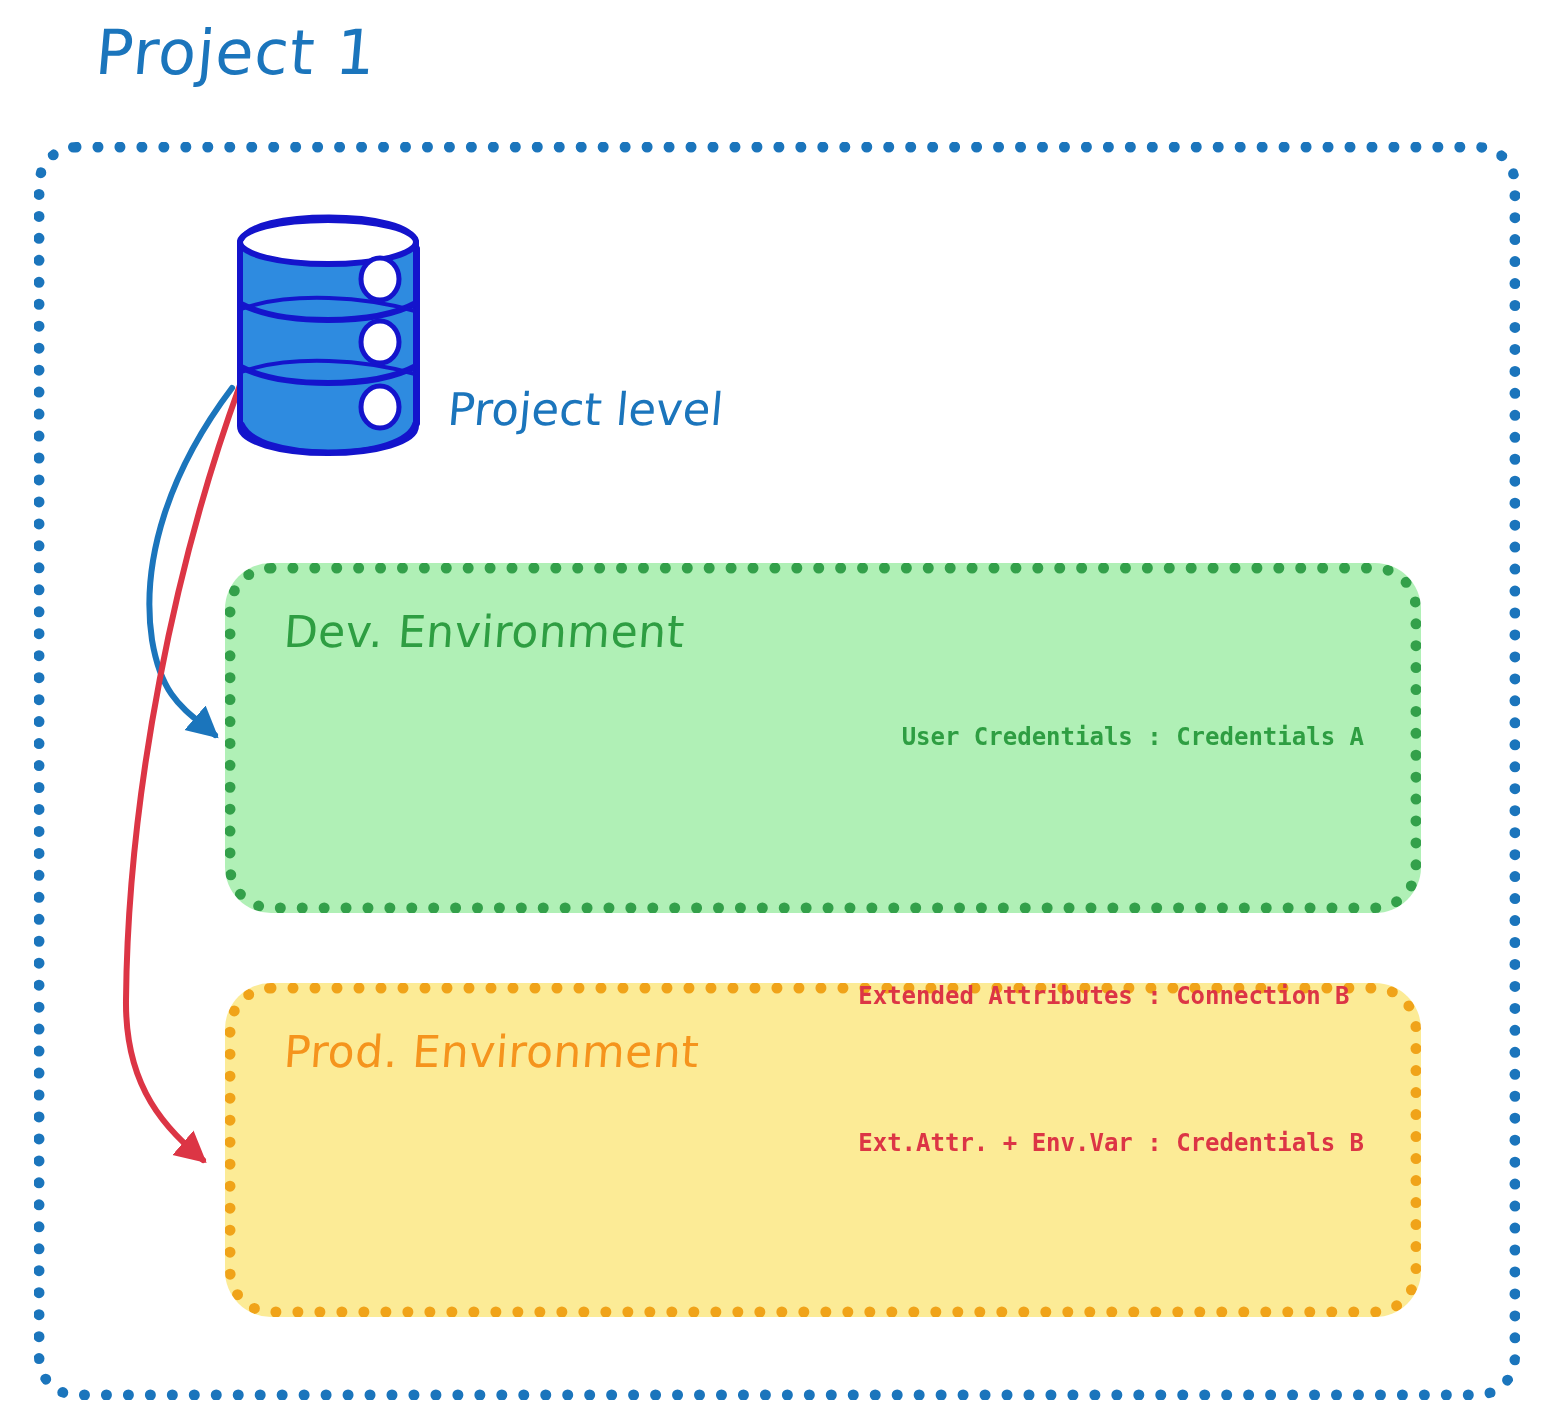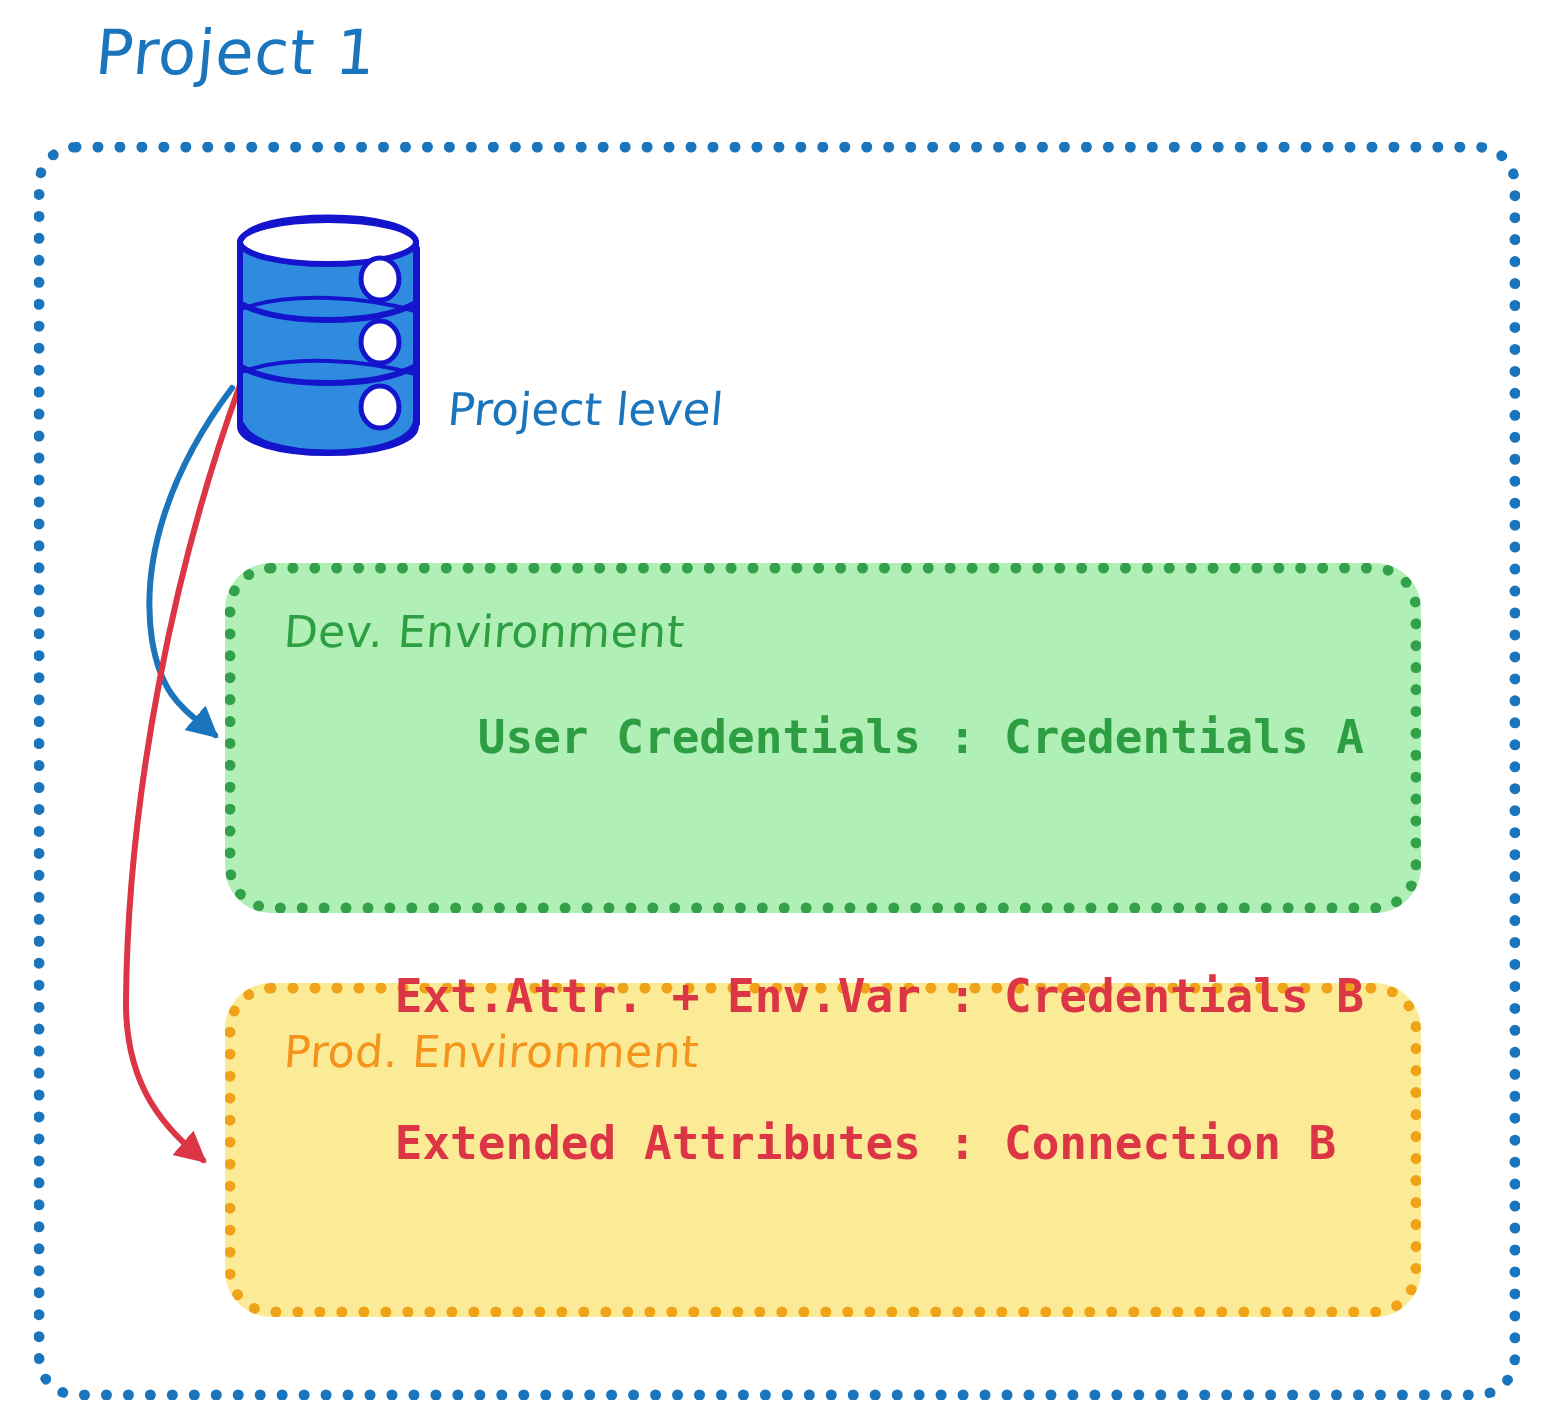--- a/index.html
+++ b/index.html
@@ -80,21 +80,21 @@
     white-space: nowrap;
   }
   .env-dev .env-title { color: #2E9E42; }
   .env-prod .env-title { color: #F5941D; }
 
   .env-lines {
     position: absolute;
     right: 46px;
     text-align: left;
     font-family: "DejaVu Sans Mono", monospace;
-    font-size: 46px;
+    font-size: 24px;
     font-weight: 700;
     line-height: 49px;
     white-space: pre;
   }
   .env-dev .env-lines {
     bottom: 42px;
     color: #2E9E42;
   }
   .env-prod .env-lines {
     bottom: 40px;
@@ -189,18 +189,18 @@
   <div class="env-box env-dev">
     <div class="env-title">Dev. Environment</div>
     <div class="env-lines">
       <div>User Credentials : Credentials A</div>
     </div>
   </div>
 
   <div class="env-box env-prod">
     <div class="env-title">Prod. Environment</div>
     <div class="env-lines">
+      <div>Extended Attributes : Connection B</div>
       <div>Ext.Attr. + Env.Var : Credentials B</div>
-      <div>Extended Attributes : Connection B</div>
     </div>
   </div>
 
 </div>
 
 </body></html>

